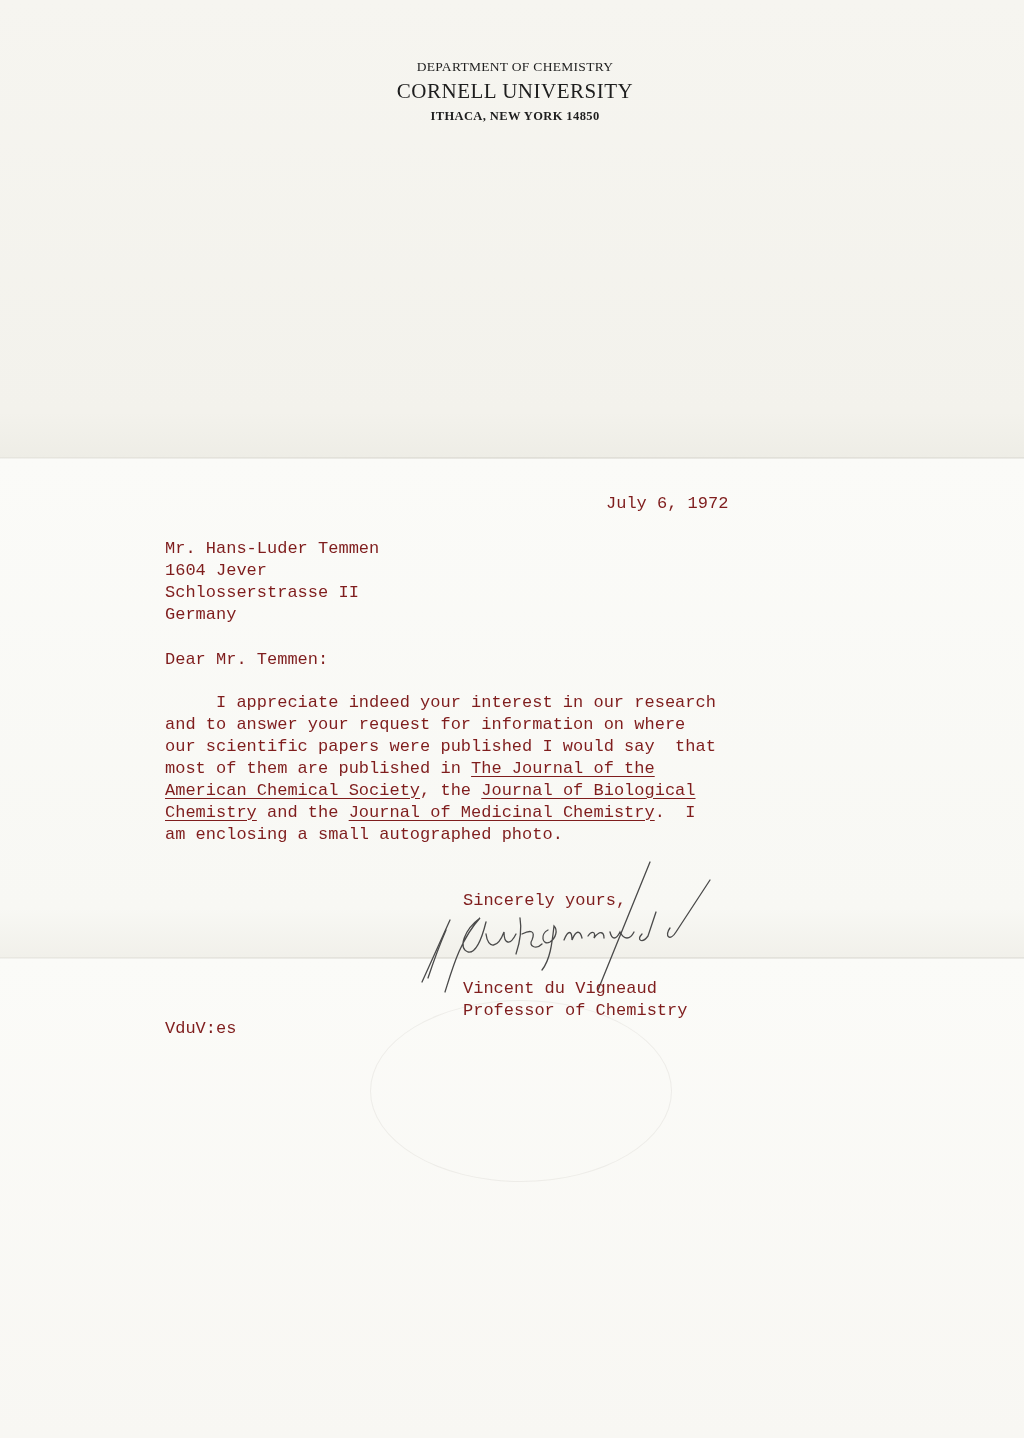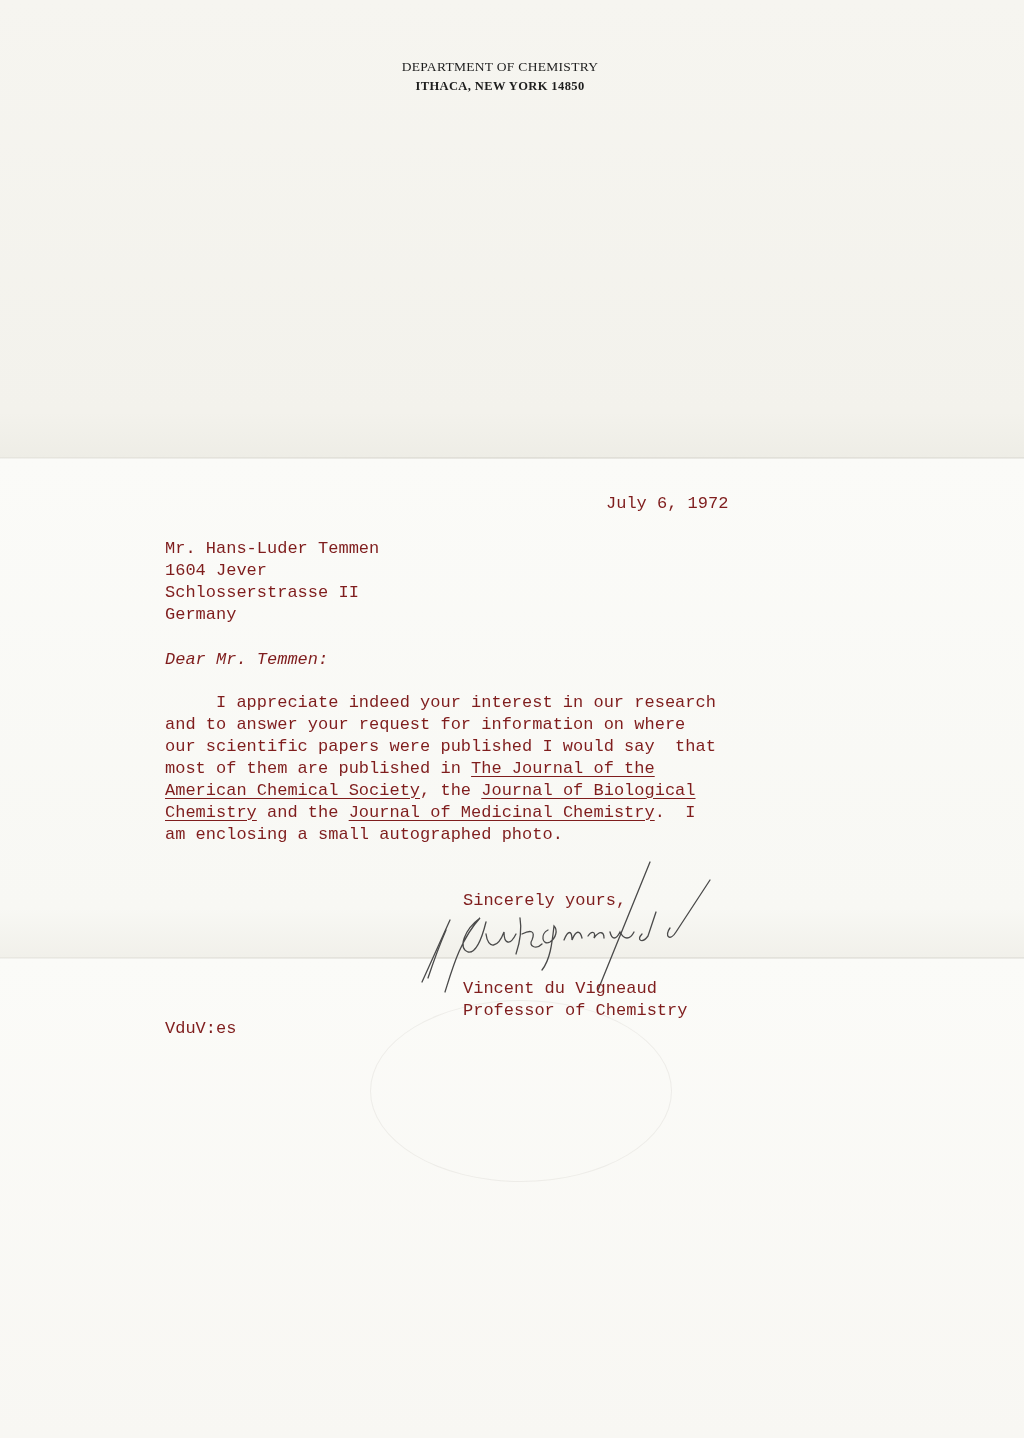--- a/index.html
+++ b/index.html
@@ -31,34 +31,35 @@
       background: linear-gradient(90deg, rgba(200,198,190,0.2), rgba(210,208,200,0.5), rgba(200,198,190,0.3));
     }
     .letterhead {
       position: absolute;
       top: 58px;
       left: 0;
       width: 1000px;
       text-align: center;
       font-family: "Liberation Serif", "DejaVu Serif", serif;
       color: #1e1e1e;
+      padding-left: 15px;
     }
     .lh-dept { font-size: 13.5px; letter-spacing: 0.3px; line-height: 18px; }
     .lh-univ { font-size: 21px; letter-spacing: 0.5px; line-height: 30px; }
     .lh-addr { font-size: 12.5px; letter-spacing: 0.4px; line-height: 20px; font-weight: bold; }
     .typed {
       position: absolute;
       font-size: 17px;
       line-height: 22px;
       white-space: pre;
       color: #7f1d1d;
     }
     .date { top: 493px; left: 606px; }
     .address { top: 538px; left: 165px; }
-    .salutation { top: 649px; left: 165px; font-style: italic; }
+    .salutation { top: 649px; left: 165px; }
     .body-text { top: 692px; left: 165px; }
     .u { text-decoration: underline; text-underline-offset: 3px; }
     .closing { top: 890px; left: 463px; }
     .signer { top: 978px; left: 463px; }
     .initials { top: 1018px; left: 165px; }
     .signature {
       position: absolute;
       top: 860px;
       left: 420px;
       width: 300px;
@@ -80,20 +81,21 @@
 <div class="paper-panel panel-top"></div>
 <div class="paper-panel panel-mid"></div>
 <div class="paper-panel panel-bot"></div>
 <div class="fold" style="top:457px"></div>
 <div class="fold" style="top:957px"></div>
 
 <div class="seal"></div>
 
 <div class="letterhead">
   <div class="lh-dept">DEPARTMENT OF CHEMISTRY</div>
+  <div class="lh-univ">CORNELL UNIVERSITY</div>
   <div class="lh-addr">ITHACA, NEW YORK 14850</div>
 </div>
 
 <div class="typed date">July 6, 1972</div>
 
 <div class="typed address"><div>Mr. Hans-Luder Temmen</div><div>1604 Jever</div><div>Schlosserstrasse II</div><div>Germany</div></div>
 
 <div class="typed salutation">Dear Mr. Temmen:</div>
 
 <div class="typed body-text"><div>     I appreciate indeed your interest in our research</div><div>and to answer your request for information on where</div><div>our scientific papers were published I would say  that</div><div><span>most of them are published in </span><span class="u">The Journal of the</span></div><div><span class="u">American Chemical Society</span><span>, the </span><span class="u">Journal of Biological</span></div><div><span class="u">Chemistry</span><span> and the </span><span class="u">Journal of Medicinal Chemistry</span><span>.  I</span></div><div>am enclosing a small autographed photo.</div></div>

